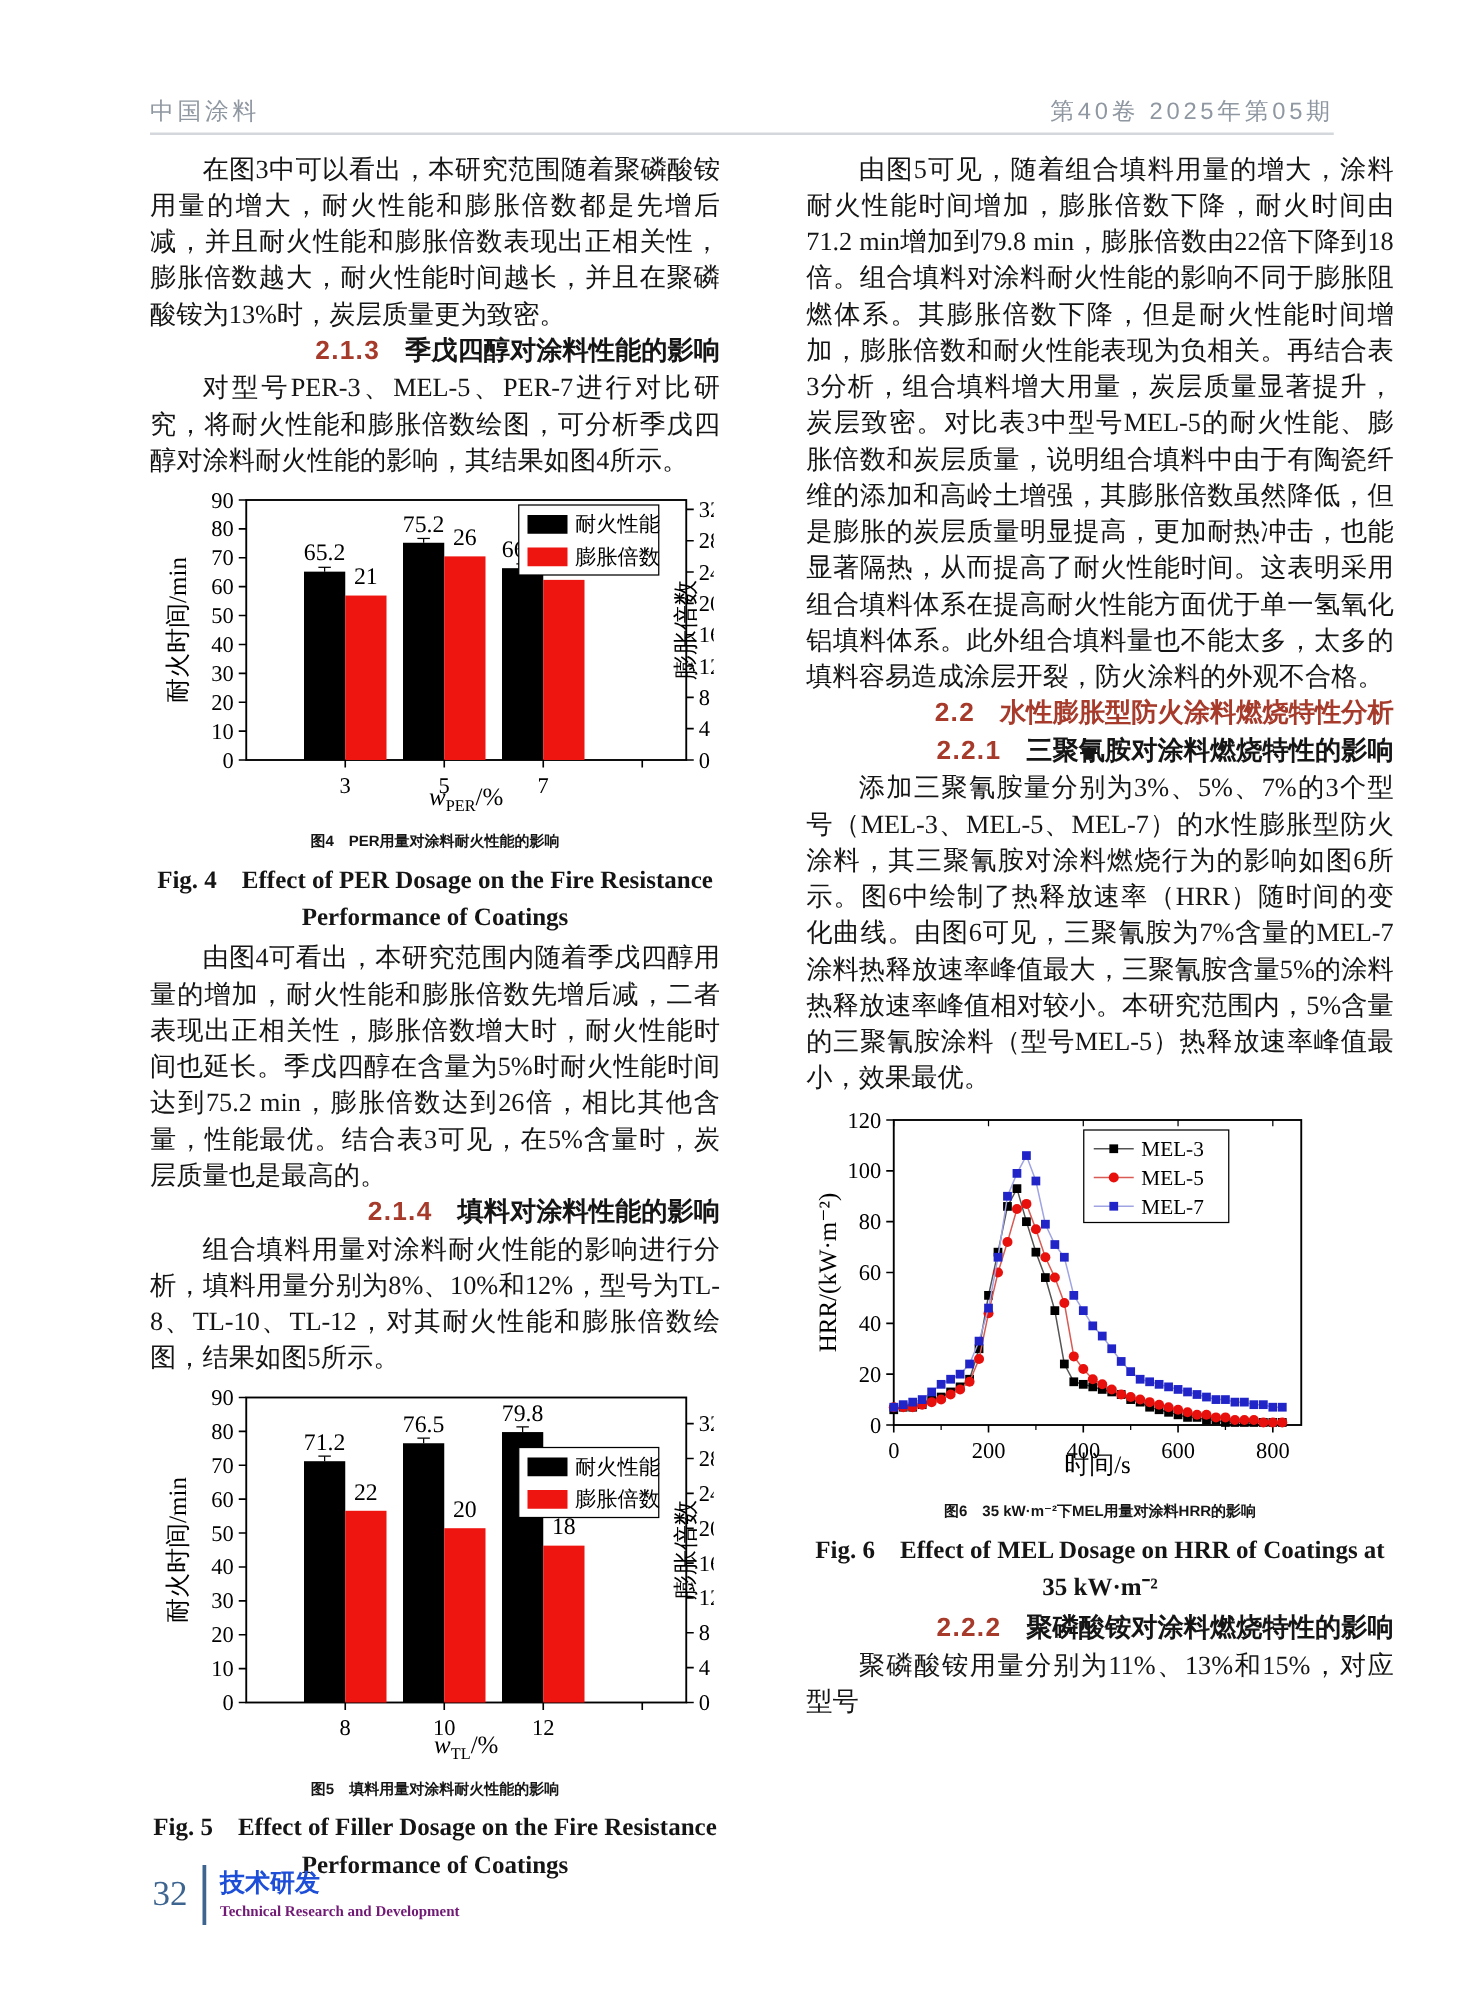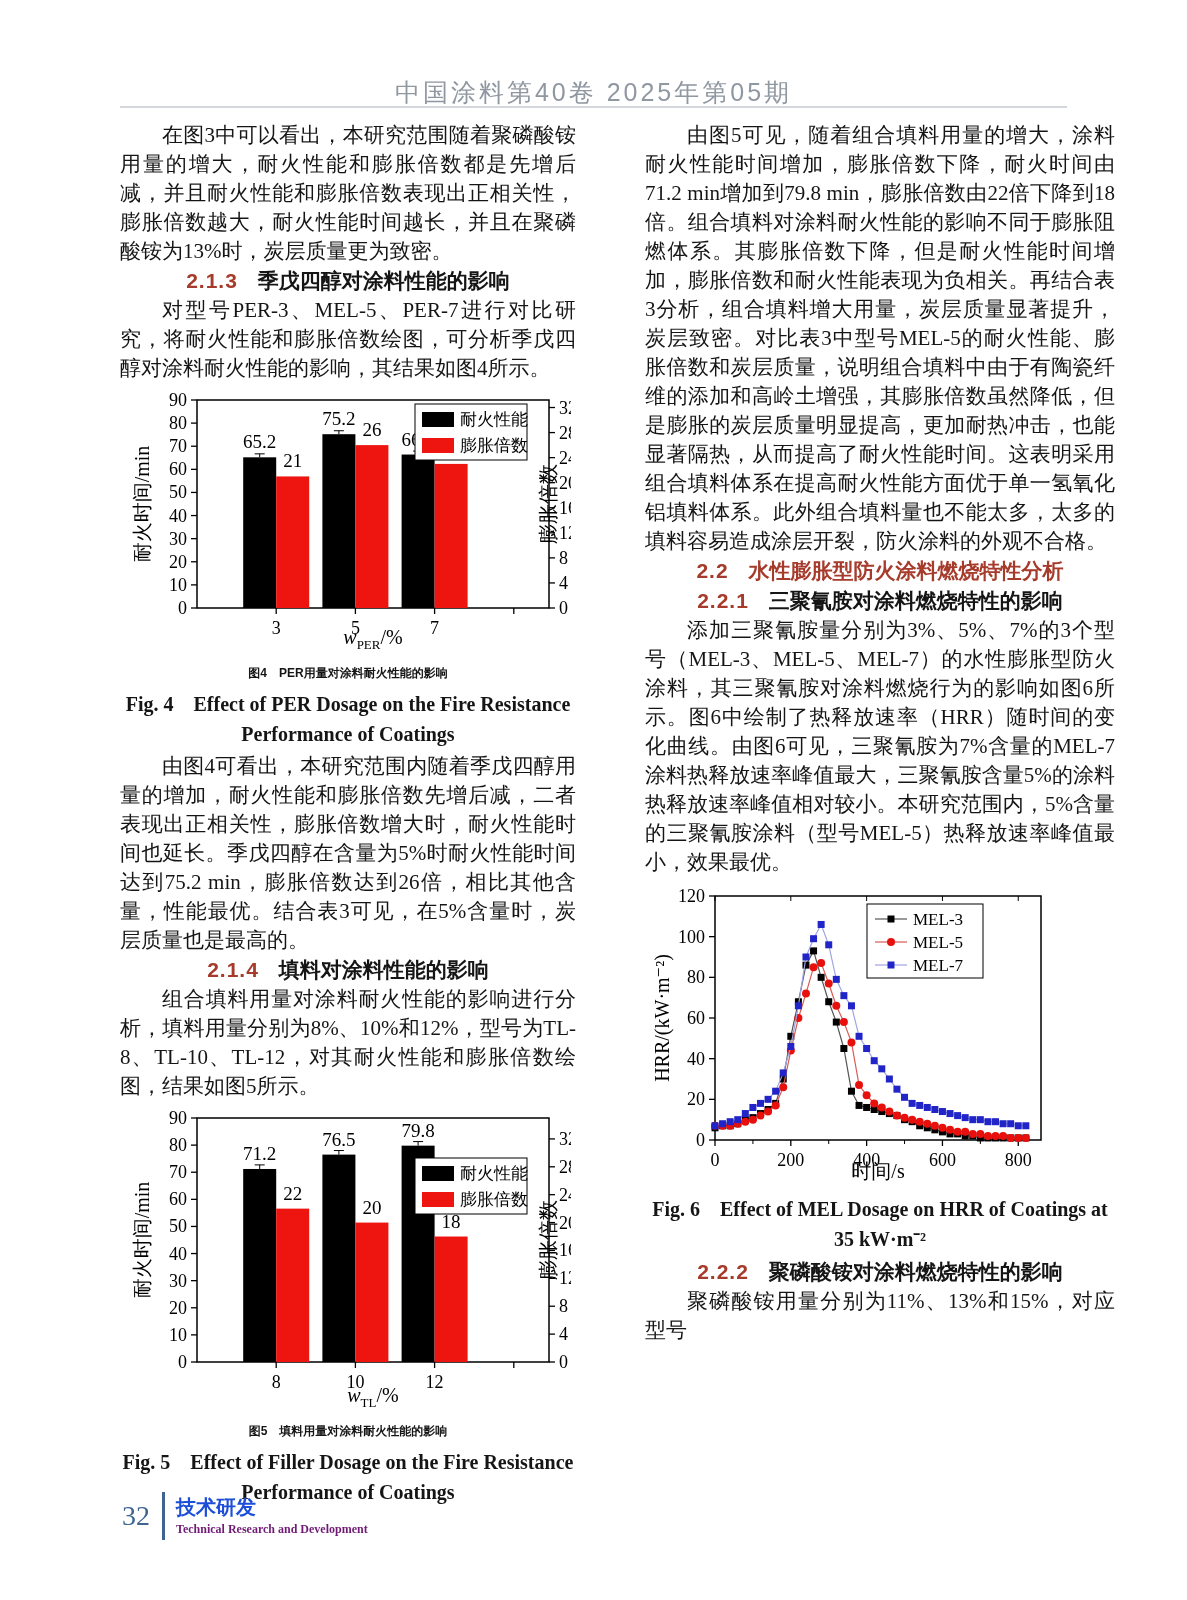--- a/index.html
+++ b/index.html
@@ -1,26 +1,26 @@
 <!DOCTYPE html>
 <html><head>
 <meta charset="utf-8">
 <style>
   html,body{margin:0;padding:0;background:#ffffff;}
   .page{position:relative;width:1187px;height:1600px;background:#fff;overflow:hidden;
         font-family:"Liberation Serif","DejaVu Serif",serif;color:#151515;}
-  .hdr{position:absolute;left:120px;top:76px;width:947px;display:flex;justify-content:center;
-       color:#8f97a1;font-size:25px;letter-spacing:3px;font-family:"Liberation Sans","DejaVu Sans",sans-serif;}
+  .hdr{position:absolute;left:120px;top:76px;width:947px;display:flex;justify-content:space-between;
+       color:#8f97a1;font-size:19px;letter-spacing:3px;font-family:"Liberation Sans","DejaVu Sans",sans-serif;}
   .hdr-rule{position:absolute;left:120px;top:106px;width:947px;border-top:2px solid #d4d7db;}
   .col{position:absolute;top:121px;font-size:21px;line-height:29px;text-align:justify;}
   .col-left{left:120px;width:456px;}
   .col-right{left:597px;width:470px;margin-left:48px;}
   p.body{margin:0;text-indent:2em;}
   .h3{margin:0;font-family:"Liberation Sans","DejaVu Sans",sans-serif;font-weight:bold;
-      font-size:21px;line-height:30px;text-align:center;}
+      font-size:21px;line-height:30px;text-align:right;}
   .hnum{color:#a63a2b;margin-right:20px;letter-spacing:1px;}
   .htitle{color:#151515;}
   .h2v .htitle{color:#a63a2b;}
   .figure{margin:5px 0 3px 0;text-align:center;}
   .cap-cn{font-family:"Liberation Sans","DejaVu Sans",sans-serif;font-weight:bold;font-size:12px;line-height:31px;text-align:center;}
   .cap-en{font-family:Liberation Serif, serif;font-weight:bold;font-size:20px;line-height:30px;text-align:center;}
   .ftr{position:absolute;left:122px;top:1492px;display:flex;align-items:center;}
   .pageno{font-size:28px;color:#3d6590;margin-right:12px;}
   .fbar{width:3px;height:48px;background:#3d6590;margin-right:11px;}
   .fcn{font-family:"Liberation Sans","DejaVu Sans",sans-serif;font-weight:bold;font-size:20px;color:#1d4ed8;line-height:26px;}
@@ -393,20 +393,21 @@
           <text x="264" y="43" font-size="17">MEL-3</text>
           <line x1="226" y1="60" x2="258" y2="60" stroke="#d85b55" stroke-width="1.2"></line>
           <circle cx="242" cy="60" r="4" fill="#e8100c"></circle>
           <text x="264" y="66" font-size="17">MEL-5</text>
           <line x1="226" y1="83" x2="258" y2="83" stroke="#a0a4e2" stroke-width="1.2"></line>
           <rect x="238.5" y="79.5" width="7" height="7" fill="#2125c8"></rect>
           <text x="264" y="89" font-size="17">MEL-7</text>
           <text x="20" y="136" text-anchor="middle" font-size="20" transform="rotate(-90 20 136)">HRR/(kW·m⁻²)</text>
           <text x="229" y="296" text-anchor="middle" font-size="20">时间/s</text>
         </svg>
+      <div class="cap-cn">图6　35 kW·m⁻²下MEL用量对涂料HRR的影响</div>
       <div class="cap-en">Fig. 6　Effect of MEL Dosage on HRR of Coatings at</div>
       <div class="cap-en">35 kW·m⁻²</div>
     </div>
 
     <div class="h3">
       <span class="hnum">2.2.2</span><span class="htitle">聚磷酸铵对涂料燃烧特性的影响</span>
     </div>
     <p class="body">聚磷酸铵用量分别为11%、13%和15%，对应型号</p>
   </div>
 

